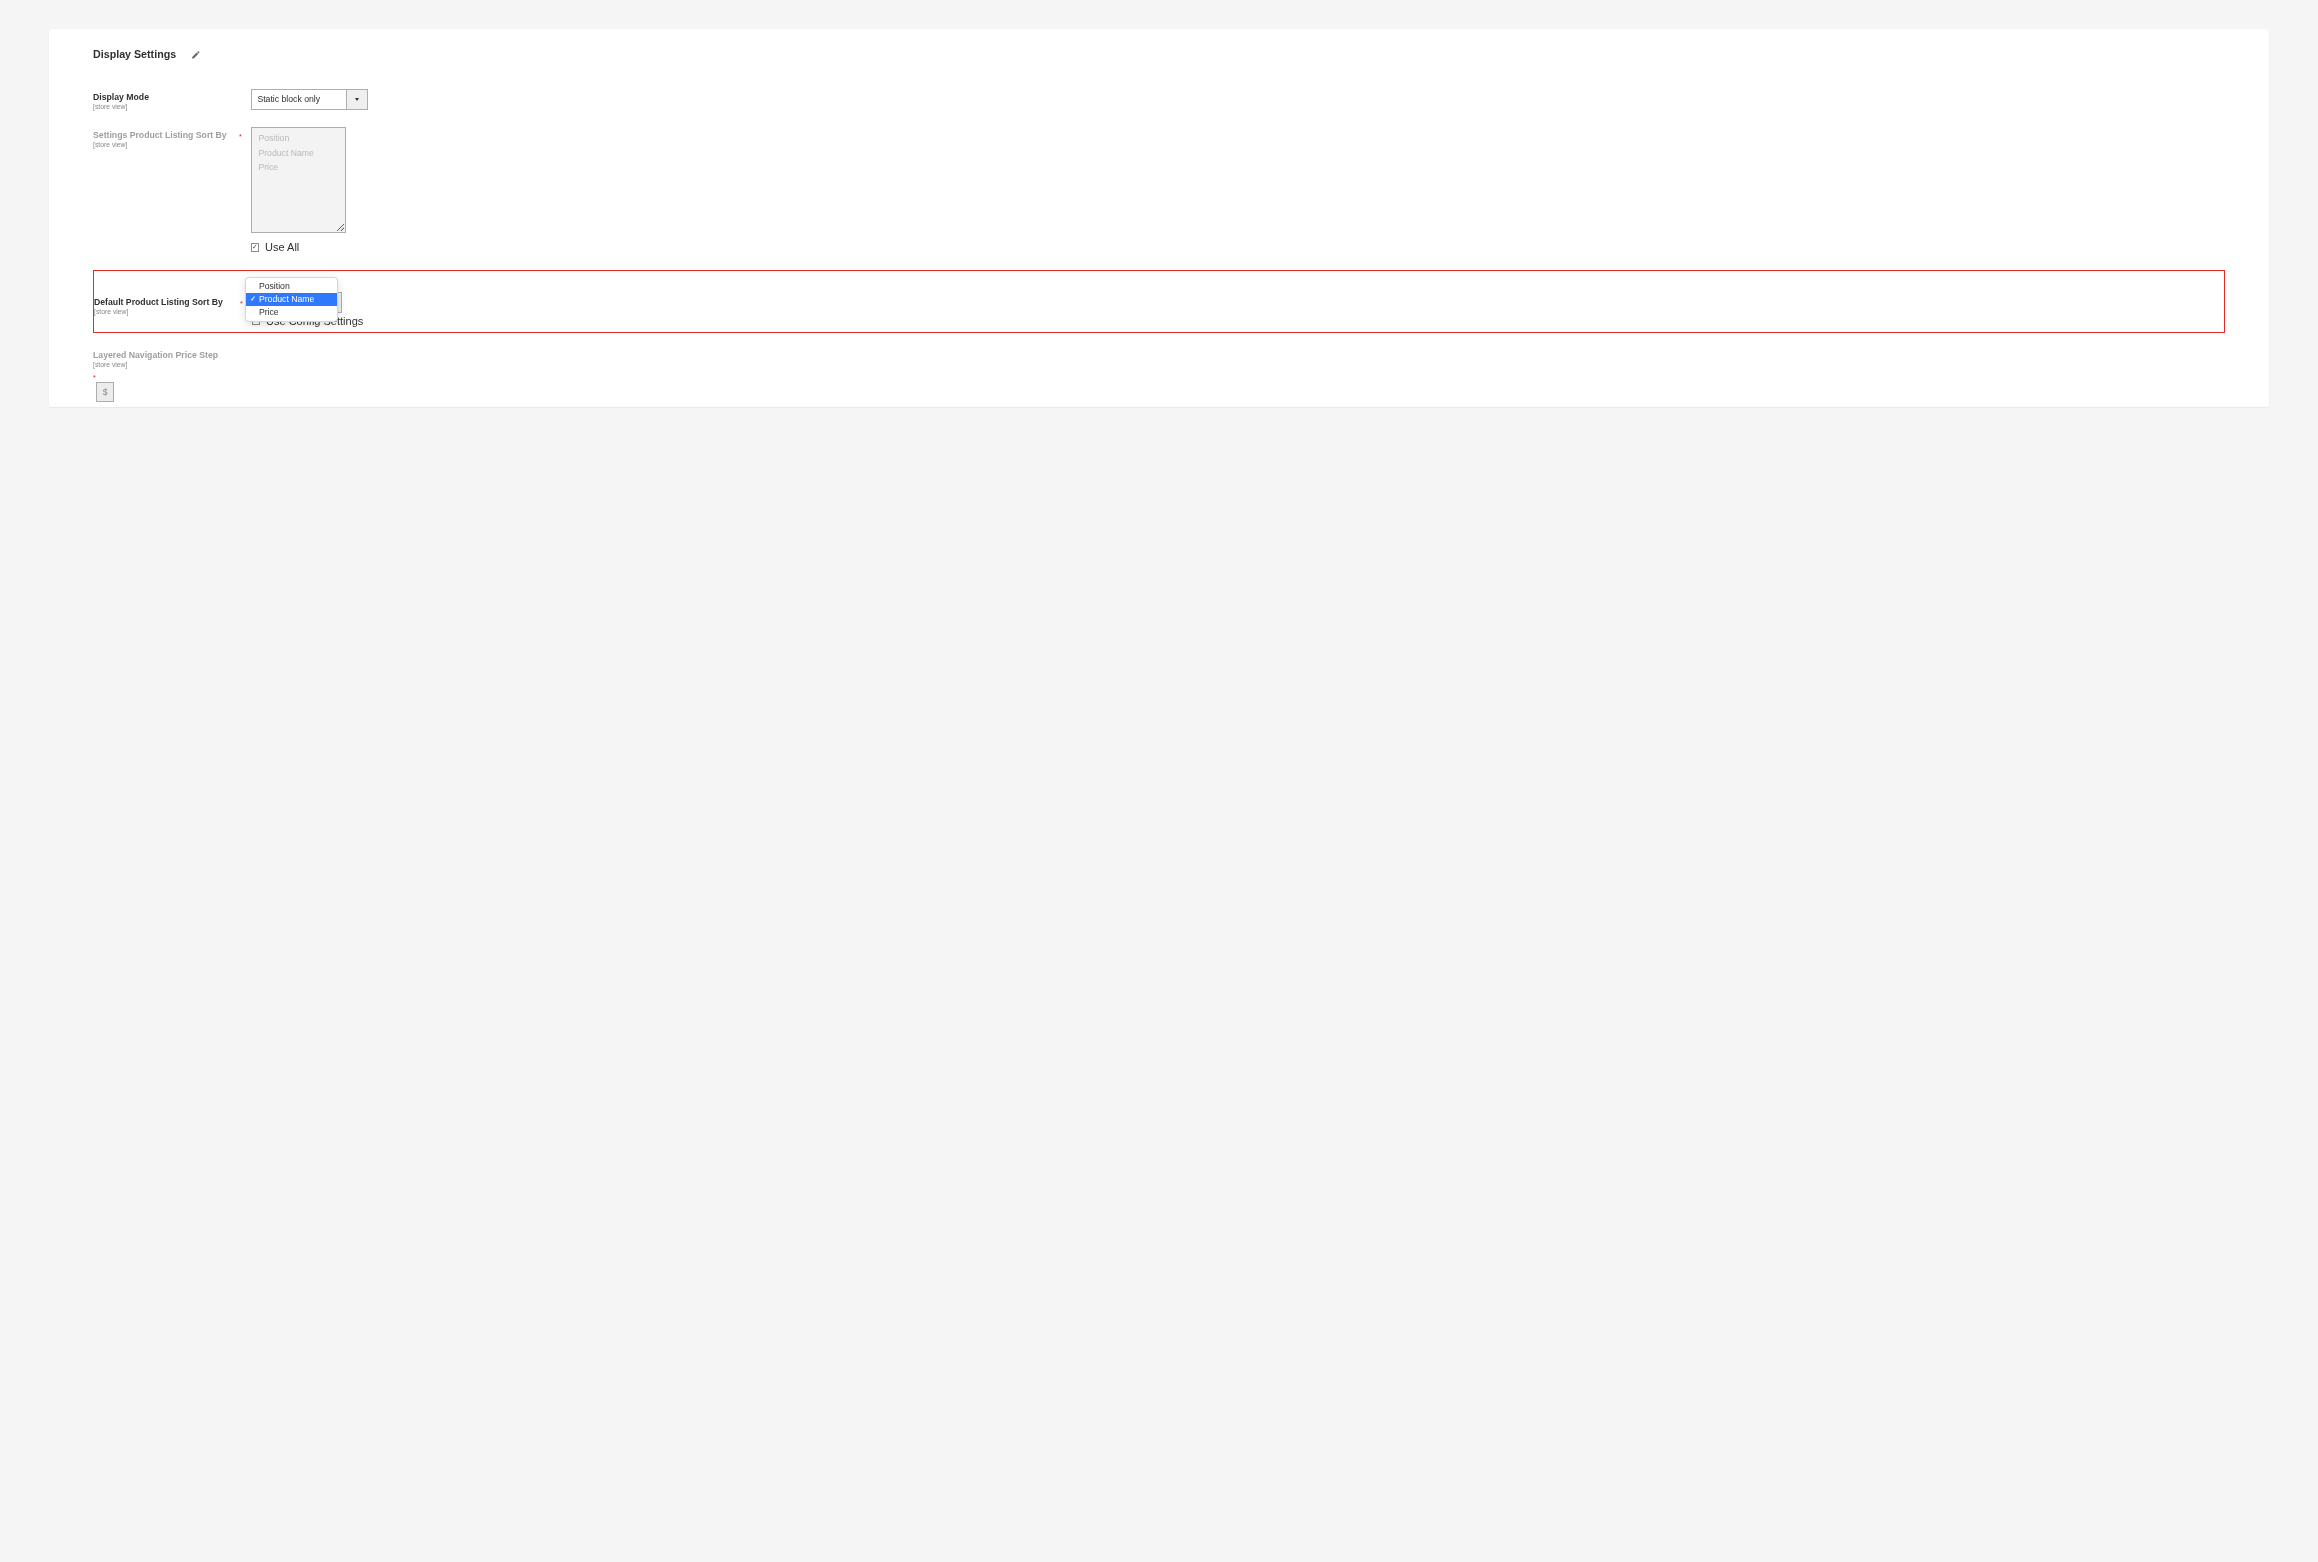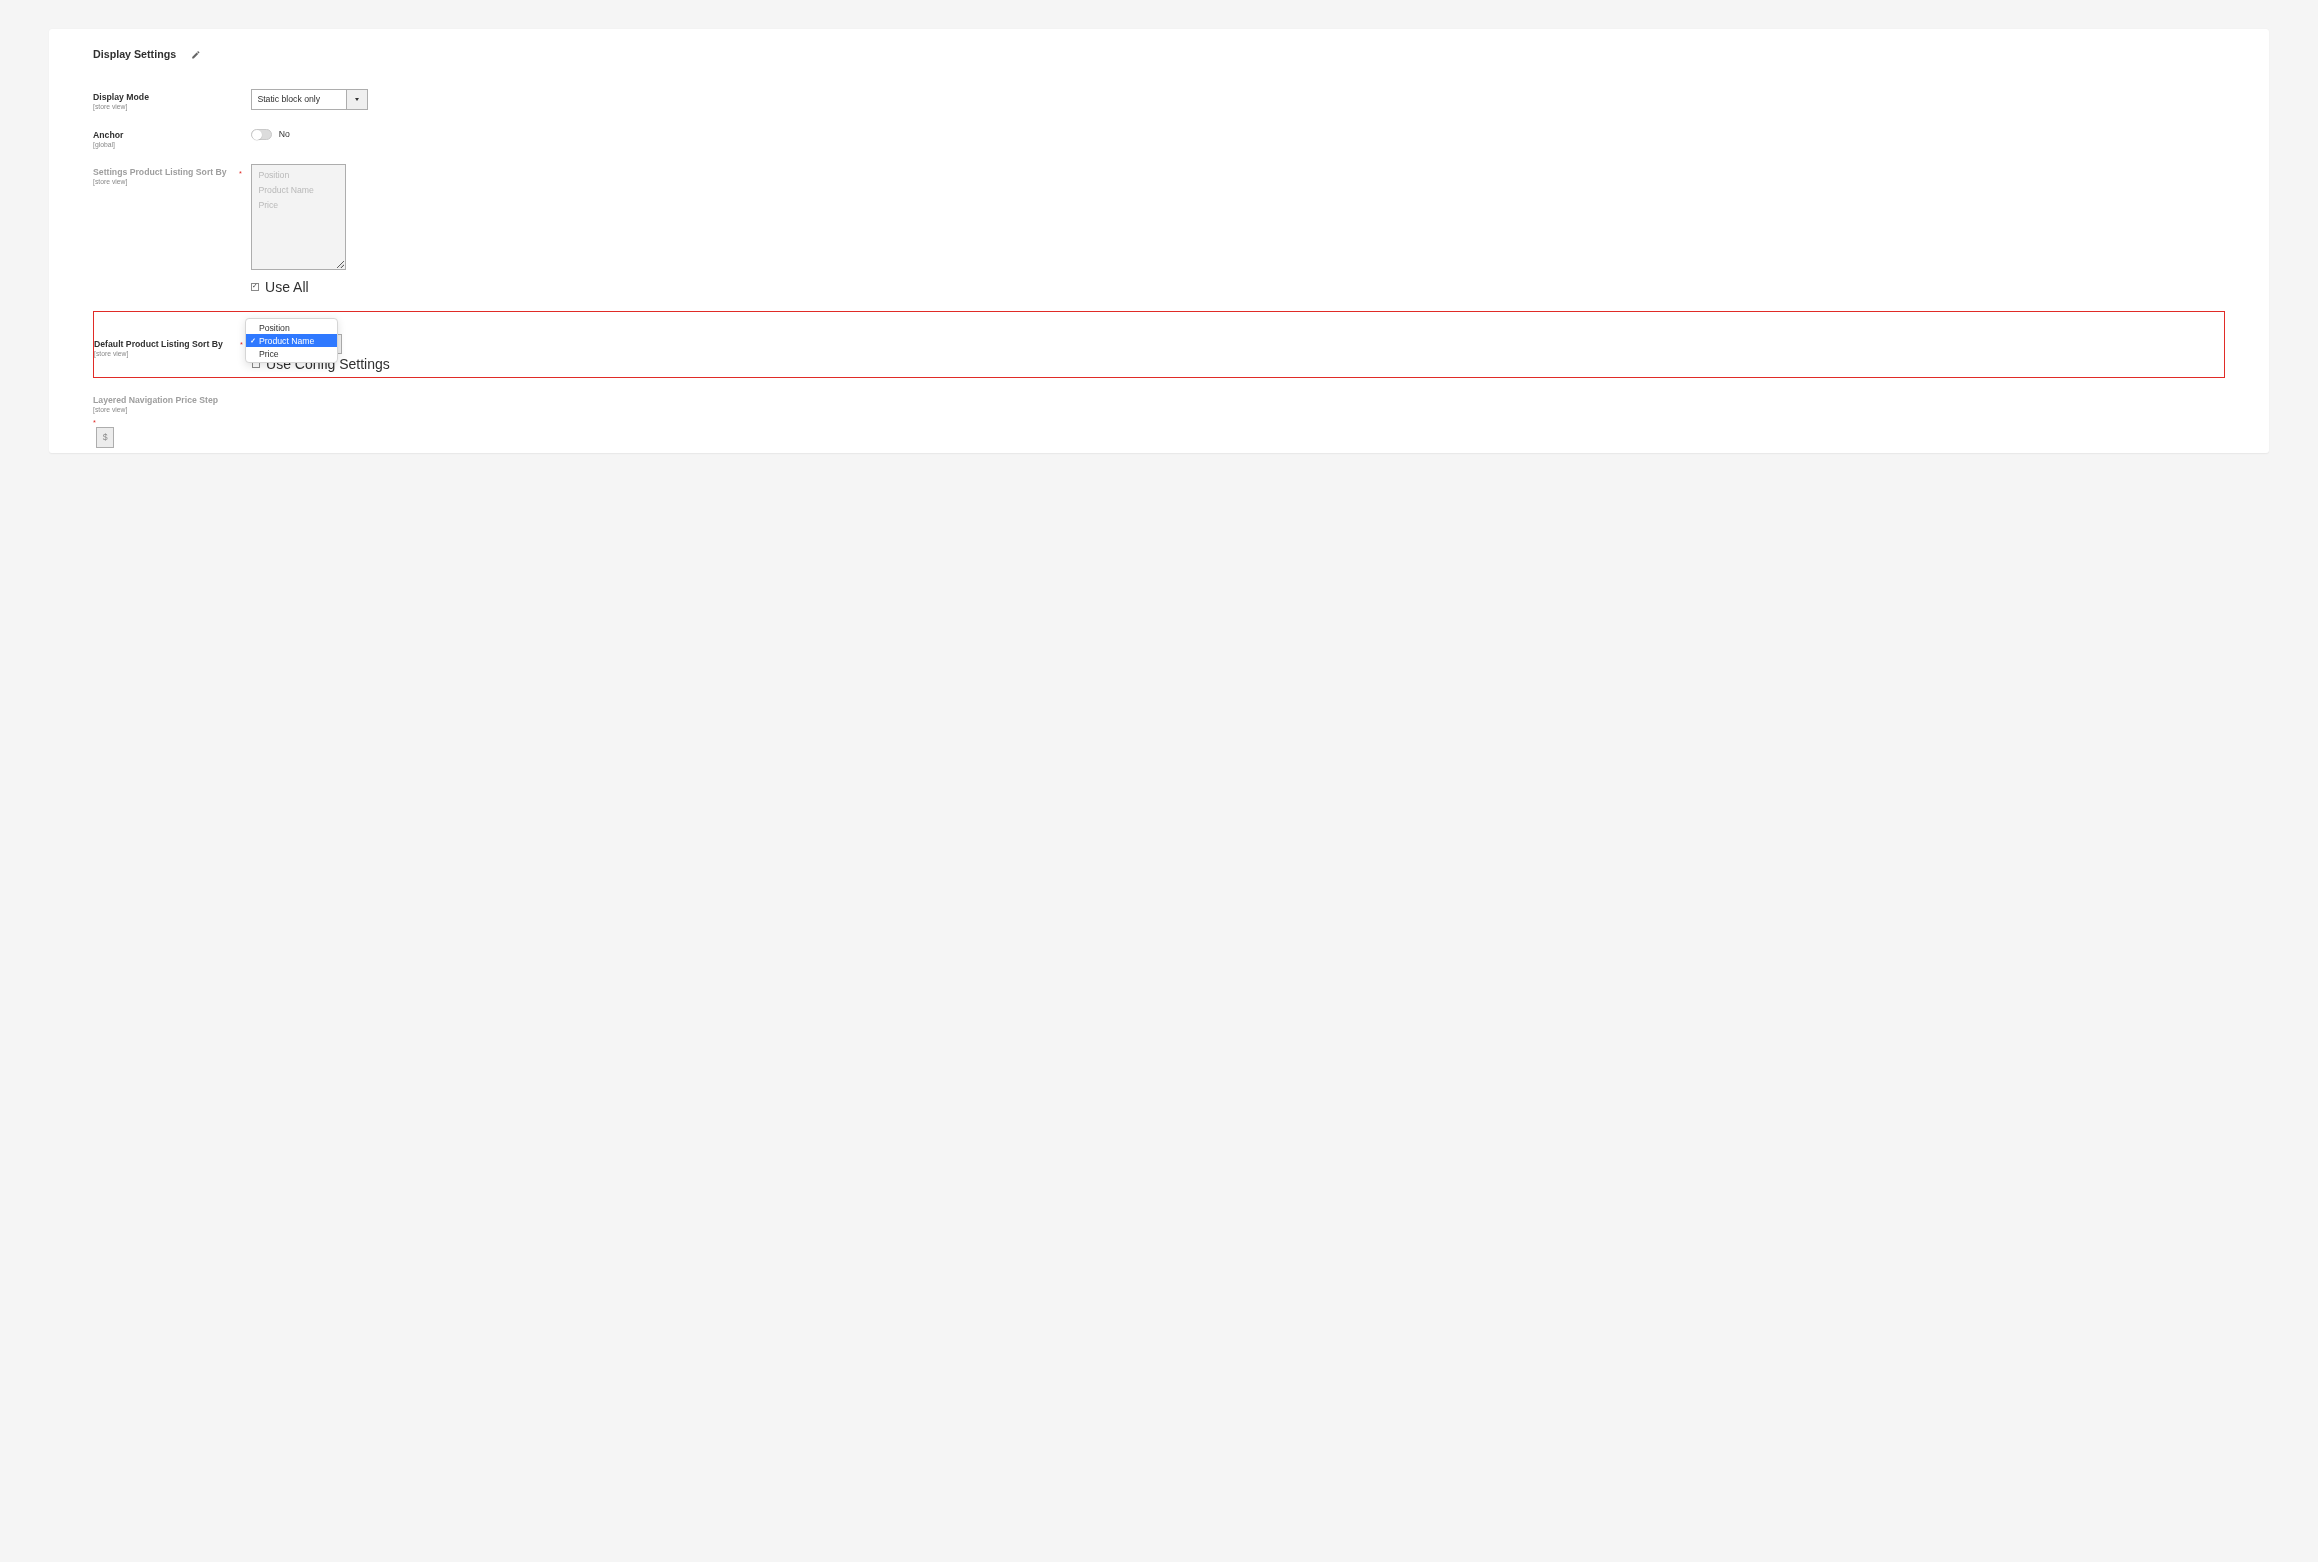--- a/index.html
+++ b/index.html
@@ -122,21 +122,21 @@
 
   
   .checkbox-row { display: flex; align-items: center; gap: 5.8px; margin-top: 8.7px; }
   .chk {
     width: 8.7px; height: 8.7px; border: 0.5px solid #8a8a8a; background: #fff;
     display: flex; align-items: center; justify-content: center;
   }
   .chk.checked::after {
     content: "✓"; font-size: 6.8px; color: #303030; line-height: 1;
   }
-  .chk-label { font-size: 14px; color: #303030; }
+  .chk-label { font-size: 11px; color: #303030; }
 
   
   .highlight {
     border: 0.5px solid #e02b27;
     padding: 8.7px 0 4.9px 0;
     margin: 0 0 14.6px 0;
     position: relative;
     display: flex;
     align-items: flex-start;
   }
@@ -223,35 +223,20 @@
     <div class="input-col">
       <div class="select">
         <div class="sel-text">Static block only</div>
         <div class="sel-arrow">
             <div class="tri"></div>
           </div>
       </div>
     </div>
   </div>
 
-  <div class="form-row">
-    <div class="label-col">
-      <div class="label-main">Anchor</div>
-      <div class="label-scope">[global]</div>
-    </div>
-    <div class="req-col"></div>
-    <div class="input-col">
-      <div class="toggle-row">
-        <div class="toggle">
-            <div class="knob"></div>
-          </div>
-        <div class="toggle-text">No</div>
-      </div>
-    </div>
-  </div>
 
   <div class="form-row">
     <div class="label-col">
       <div class="label-main dim">Settings Product Listing Sort By</div>
       <div class="label-scope">[store view]</div>
     </div>
     <div class="req-col">*</div>
     <div class="input-col">
       <div class="multiselect">
         <div class="opt">Position</div>

